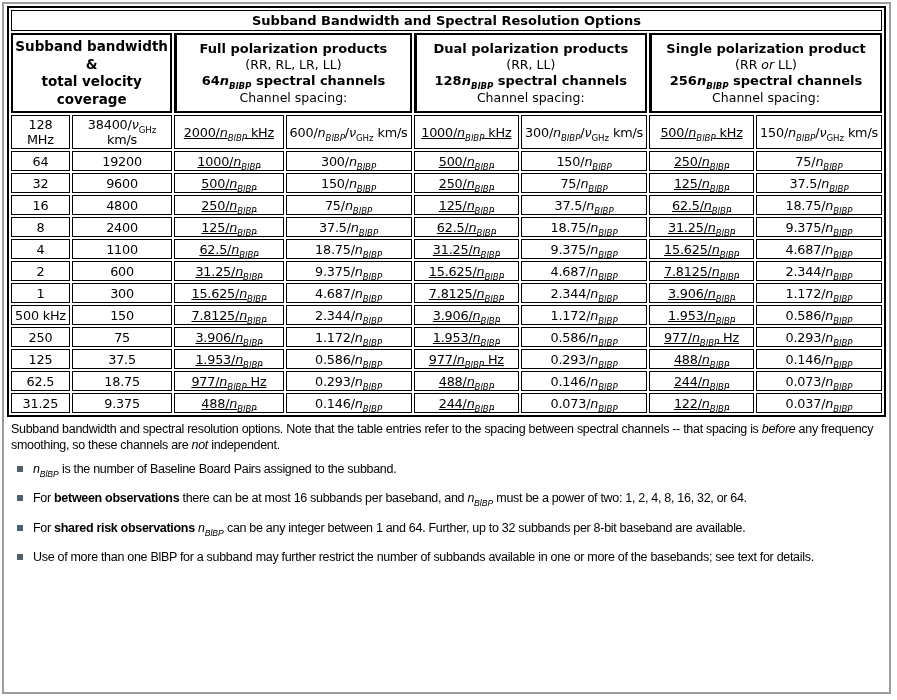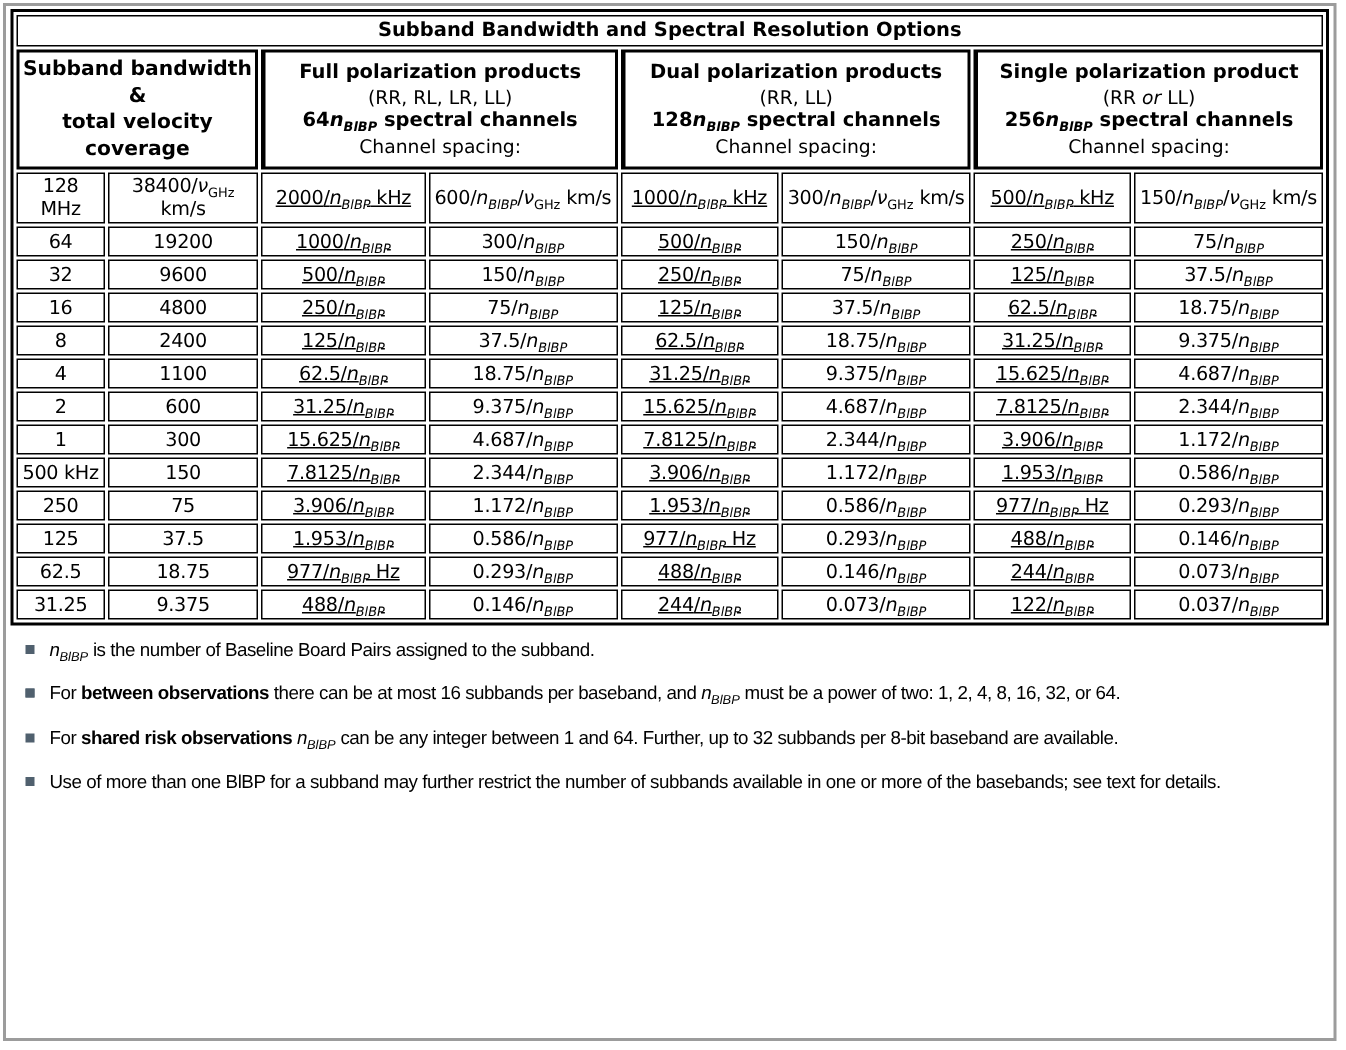--- a/index.html
+++ b/index.html
@@ -208,20 +208,21 @@
           <td class="c-val gs"><span class="nm">488</span>/<i>n</i><sub class="bp">BlBP</sub></td>
           <td class="c-val"><span class="nm">0.146</span>/<i>n</i><sub class="bp">BlBP</sub></td>
           <td class="c-val gs"><span class="nm">244</span>/<i>n</i><sub class="bp">BlBP</sub></td>
           <td class="c-val"><span class="nm">0.073</span>/<i>n</i><sub class="bp">BlBP</sub></td>
           <td class="c-val gs"><span class="nm">122</span>/<i>n</i><sub class="bp">BlBP</sub></td>
           <td class="c-val ge"><span class="nm">0.037</span>/<i>n</i><sub class="bp">BlBP</sub></td>
         </tr>
       </tbody>
   </table>
 
+  <div class="caption">Subband bandwidth and spectral resolution options. Note that the table entries refer to the spacing between spectral channels -- that spacing is <i>before</i> any frequency smoothing, so these channels are <i>not</i> independent.</div>
   <ul class="notes">
       <li><span class="sq"></span><span><i>n</i><i><sub>BlBP</sub></i> is the number of Baseline Board Pairs assigned to the subband.</span></li>
       <li><span class="sq"></span></li>
       <li><span class="sq"></span><span>For <b>between observations</b> there can be at most 16 subbands per baseband, and <i>n</i><i><sub>BlBP</sub></i> must be a power of two: 1, 2, 4, 8, 16, 32, or 64.</span></li>
       <li><span class="sq"></span><span>For <b>shared risk observations</b> <i>n</i><i><sub>BlBP</sub></i> can be any integer between 1 and 64. Further, up to 32 subbands per 8-bit baseband are available.</span></li>
       <li><span class="sq"></span><span>Use of more than one BlBP for a subband may further restrict the number of subbands available in one or more of the basebands; see text for details.</span></li>
     </ul>
 
 </div>
 

